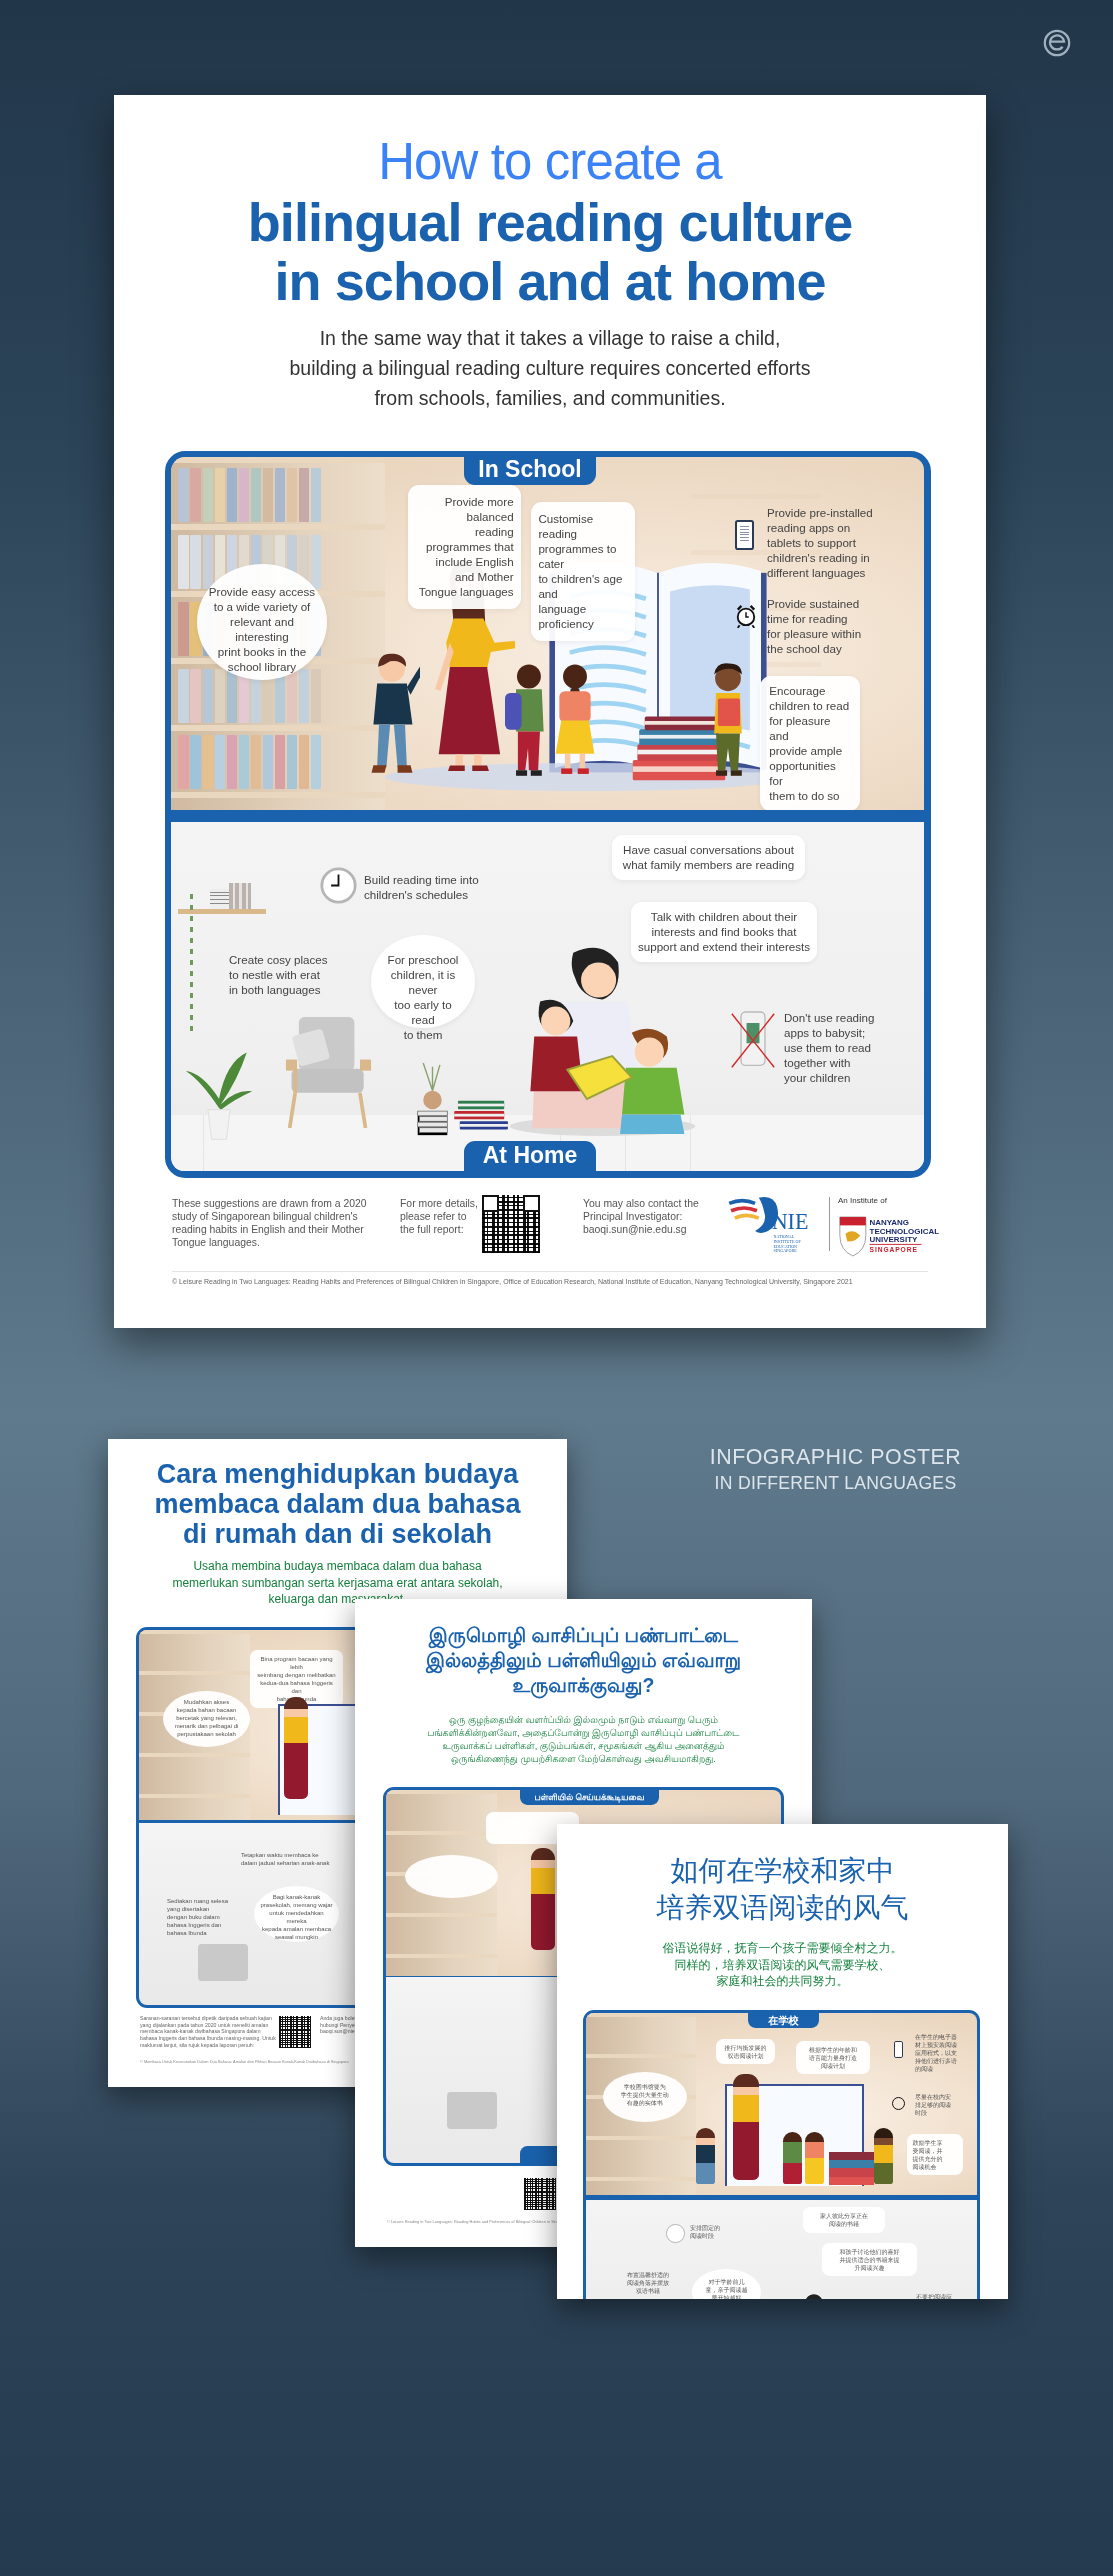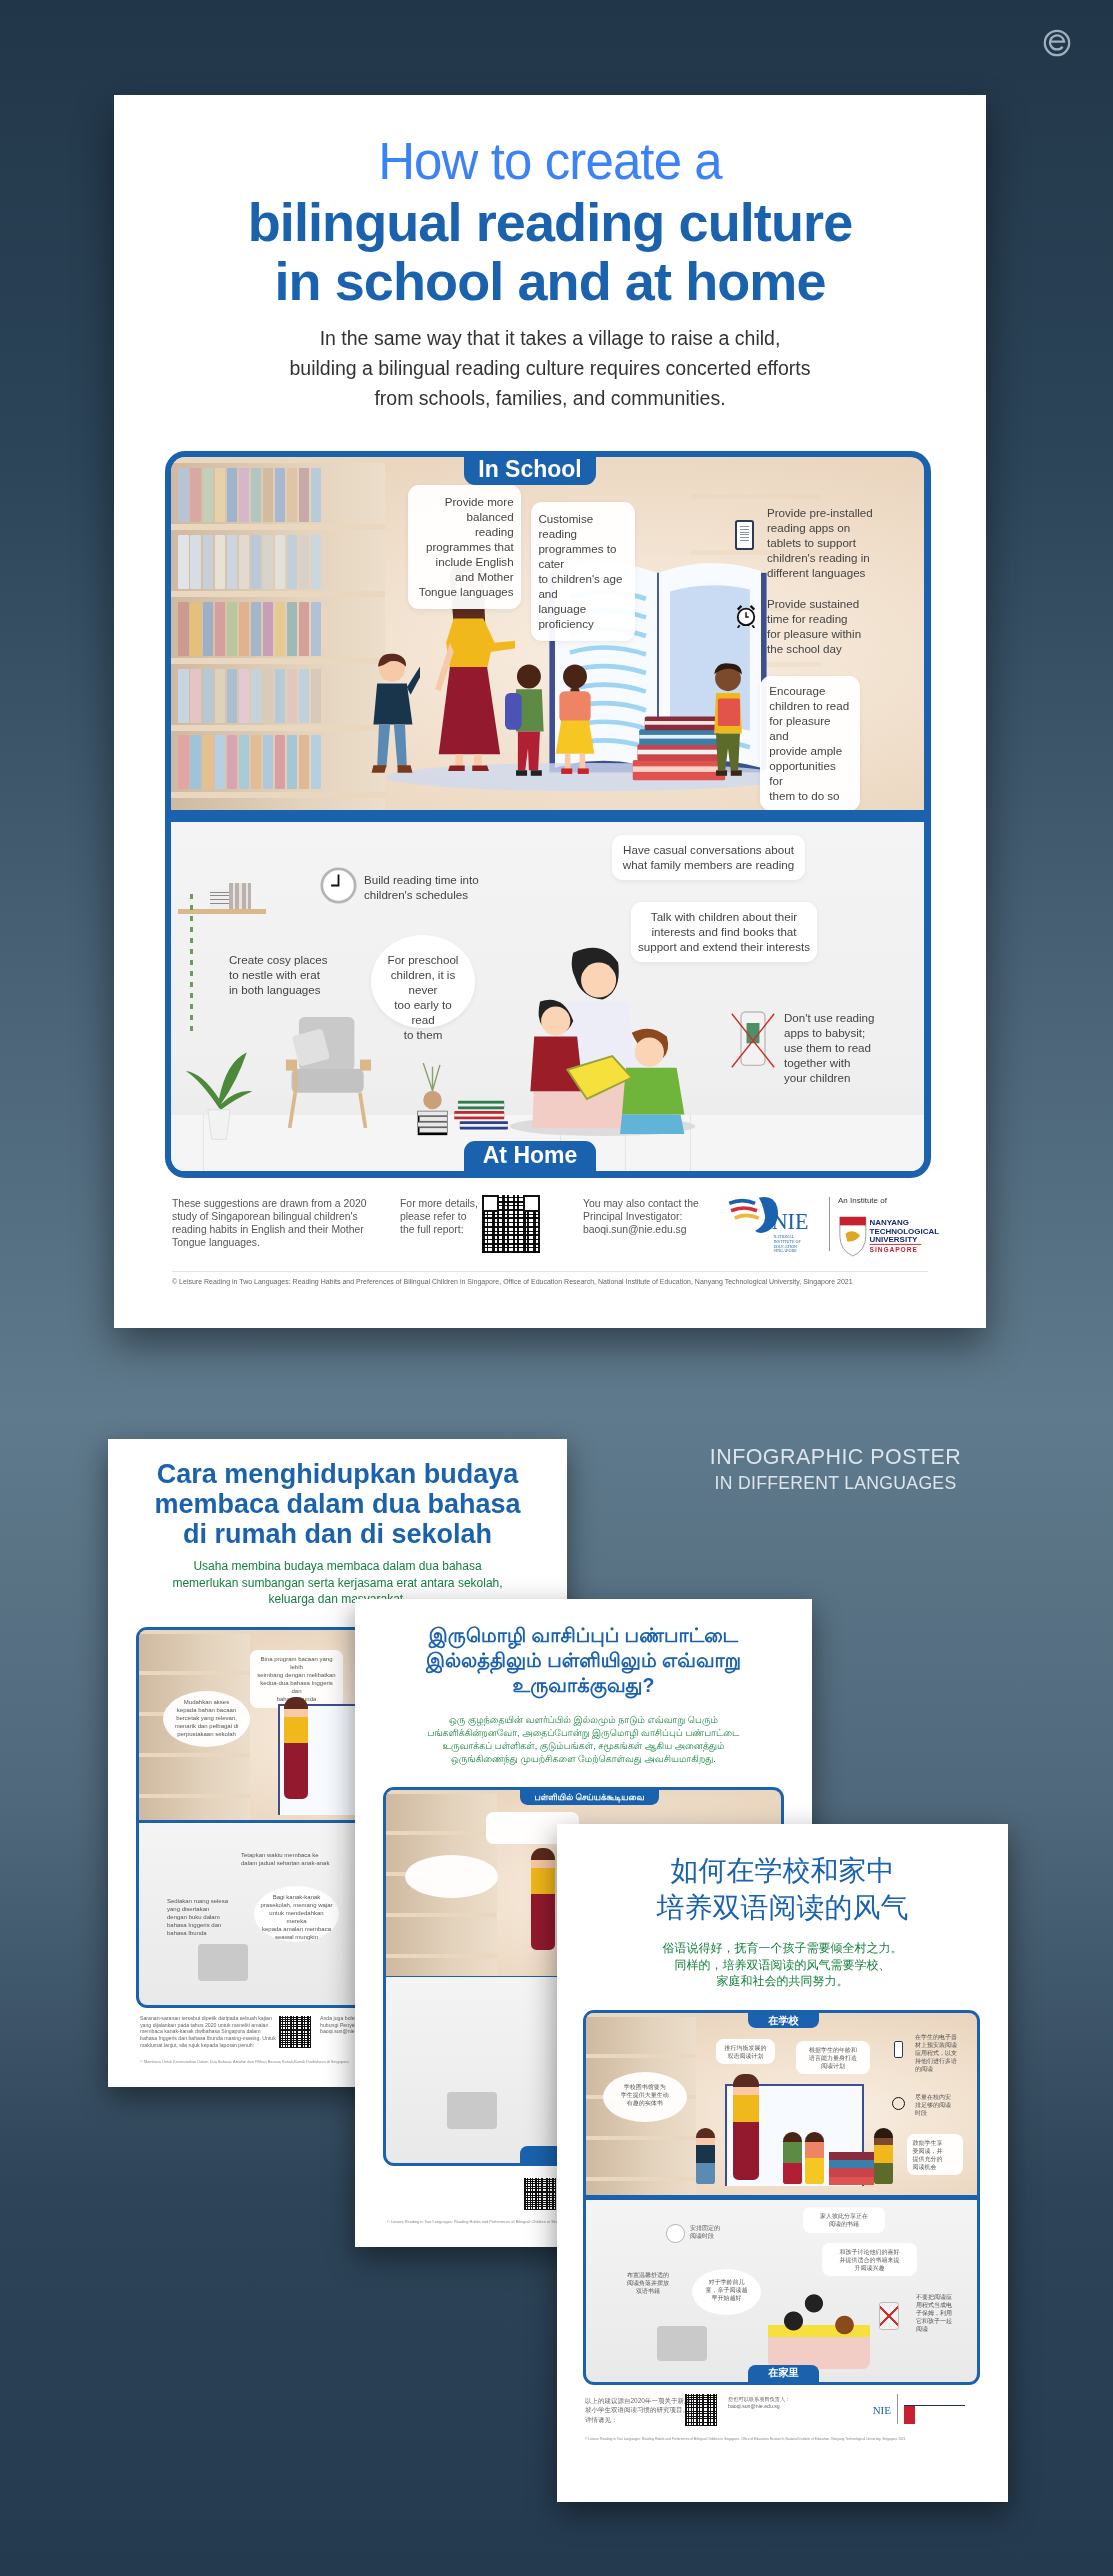--- a/index.html
+++ b/index.html
@@ -124,21 +124,21 @@
   .logo-divider { position: absolute; left: 715px; top: 1102px; width: 0.9px; height: 54px; background: #999; }
   .ntu-label { position: absolute; left: 724px; top: 1101px; font-size: 8px; color: #333; }
   .ntu-logo { position: absolute; left: 724px; top: 1120px; width: 102px; height: 43px; }
   .foot-rule { position: absolute; left: 58px; right: 58px; top: 1176px; height: 0.9px; background: #e3e3e3; }
   .foot-copy { position: absolute; left: 58px; right: 37px; top: 1183px; font-size: 7px; color: #666; white-space: nowrap; }
 
   
   .poster-sm { position: absolute; background: #fff; box-shadow: 0 11px 28px rgba(0,0,0,0.45); overflow: hidden; }
   .poster-malay { left: 108px; top: 1439px; width: 459px; height: 648px; }
   .poster-tamil { left: 355px; top: 1599px; width: 457px; height: 648px; }
-  .poster-chinese { left: 557px; top: 1824px; width: 451px; height: 678px; }
+  .poster-chinese { left: 557px; top: 1824px; width: 451px; height: 475px; }
 
   .sm-title { position: absolute; left: 0; right: 0; text-align: center; color: #1a62ae; font-weight: 700; }
   .sm-title span { display: block; }
   .sm-intro { position: absolute; left: 0; right: 0; text-align: center; color: #15803d; }
   .sm-intro span { display: block; }
 
   .sm-panel {
     position: absolute; border: 3.7px solid #1a62ae; border-radius: 11px; background: #1a62ae; overflow: hidden;
   }
   .sm-school {
@@ -348,20 +348,27 @@
       <svg class="char" viewBox="0 0 50 130" style="left:534px;top:204px;width:46px;height:121px">
         <circle cx="25" cy="18" r="14" fill="#7b4a2d"></circle>
           <path d="M10 14 Q12 0 26 2 Q40 2 40 14 Q32 6 22 8 Q14 10 10 14Z" fill="#2c1a10"></path>
         <path d="M12 34 L38 34 L40 78 L10 78 Z" fill="#f1b81b"></path>
         <rect x="14" y="40" width="24" height="30" rx="2" fill="#e2534a"></rect>
         <path d="M12 78 L38 78 L36 118 L28 118 L25 94 L22 118 L14 118 Z" fill="#5c6b2a"></path>
         <rect x="12" y="118" width="12" height="6" fill="#3a2616"></rect>
           <rect x="28" y="118" width="12" height="6" fill="#3a2616"></rect>
       </svg>
 
+      <div class="bubble round" style="left:26px;top:107px;width:130px;height:116px;padding-top:20.4px">
+        <span>Provide easy access</span>
+        <span>to a wide variety of</span>
+        <span>relevant and interesting</span>
+        <span>print books in the</span>
+        <span>school library</span>
+      </div>
       <div class="bubble" style="left:237px;top:28px;width:113px;text-align:right;padding:9.3px 7.4px">
         <span>Provide more balanced</span>
         <span>reading programmes that</span>
         <span>include English and Mother</span>
         <span>Tongue languages</span>
       </div>
       <div class="bubble" style="left:360px;top:45px;width:104px;padding:9.3px 7.4px">
         <span>Customise reading</span>
         <span>programmes to cater</span>
         <span>to children's age and</span>

